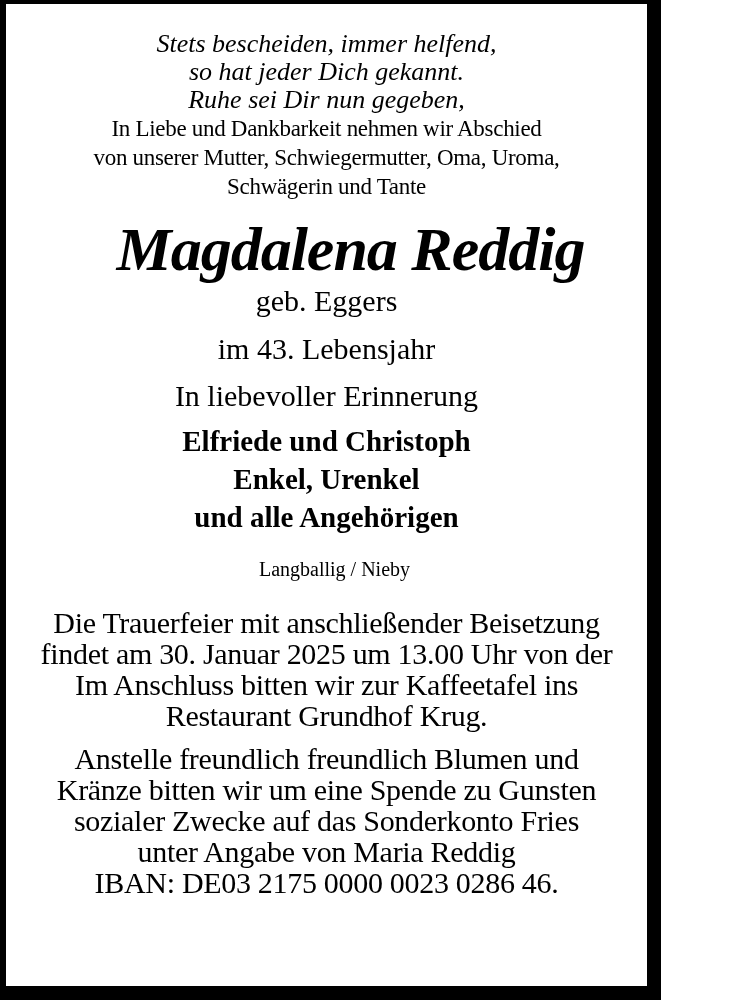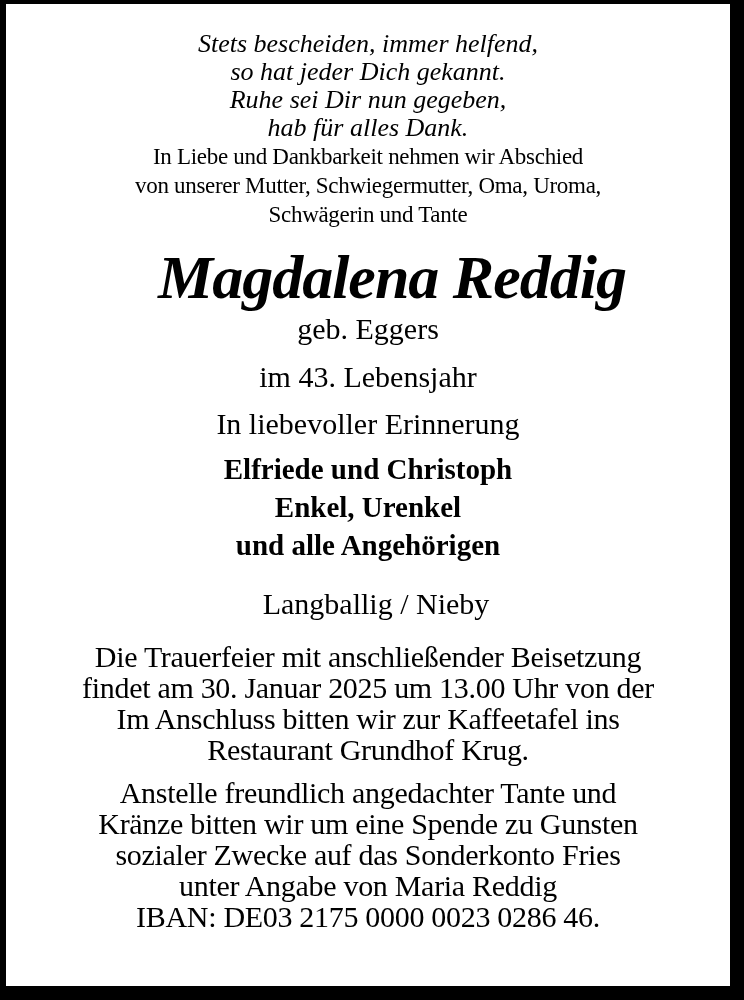--- a/index.html
+++ b/index.html
@@ -3,21 +3,21 @@
 <meta charset="utf-8">
 <style>
   * { margin: 0; padding: 0; box-sizing: border-box; }
   html, body {
     width: 744px;
     background: #ffffff;
     font-family: "Liberation Serif", "DejaVu Serif", serif;
   }
   .page {
     position: relative;
-    width: 744px;
+    width: 661px;
     height: 1000px;
     background: #ffffff;
     color: #000000;
     border-top: 4px solid #000000;
     border-left: 6px solid #000000;
     border-right: 14px solid #000000;
     border-bottom: 14px solid #000000;
     overflow: hidden;
     text-align: center;
   }
@@ -59,22 +59,22 @@
     font-size: 30px;
     line-height: 31px;
   }
   .mourners {
     margin-top: 11px;
     font-size: 29px;
     line-height: 38px;
     font-weight: 700;
   }
   .location {
-    margin-top: 23px;
-    font-size: 30px;
+    margin-top: 17px;
+    font-size: 20px;
     line-height: 33px;
     padding-left: 16px;
   }
   .paragraph {
     font-size: 30px;
     line-height: 31px;
     letter-spacing: -0.3px;
   }
   .funeral { margin-top: 21px; }
   .donation { margin-top: 12px; }
@@ -82,21 +82,20 @@
 </head>
 <body>
 
 <div class="page">
   <div class="content">
 
     <div class="epigraph">
       <div>Stets bescheiden, immer helfend,</div>
       <div>so hat jeder Dich gekannt.</div>
       <div>Ruhe sei Dir nun gegeben,</div>
-      <div>hab für alles Dank.</div>
     </div>
 
     <div class="intro">
       <div>In Liebe und Dankbarkeit nehmen wir Abschied</div>
       <div>von unserer Mutter, Schwiegermutter, Oma, Uroma,</div>
       <div>Schwägerin und Tante</div>
     </div>
 
     <div class="deceased-name">Magdalena Reddig</div>
     <div class="birth-name">geb. Eggers</div>
@@ -113,21 +112,21 @@
     <div class="location">Langballig / Nieby</div>
 
     <div class="paragraph funeral">
       <div>Die Trauerfeier mit anschließender Beisetzung</div>
       <div>findet am 30. Januar 2025 um 13.00 Uhr von der</div>
       <div>Im Anschluss bitten wir zur Kaffeetafel ins</div>
       <div>Restaurant Grundhof Krug.</div>
     </div>
 
     <div class="paragraph donation">
-      <div>Anstelle freundlich angedachter Tante und</div>
+      <div>Anstelle freundlich freundlich Blumen und</div>
       <div>Kränze bitten wir um eine Spende zu Gunsten</div>
       <div>sozialer Zwecke auf das Sonderkonto Fries</div>
       <div>unter Angabe von Maria Reddig</div>
       <div>IBAN: DE03 2175 0000 0023 0286 46.</div>
     </div>
 
   </div>
 </div>
 
 </body></html>

